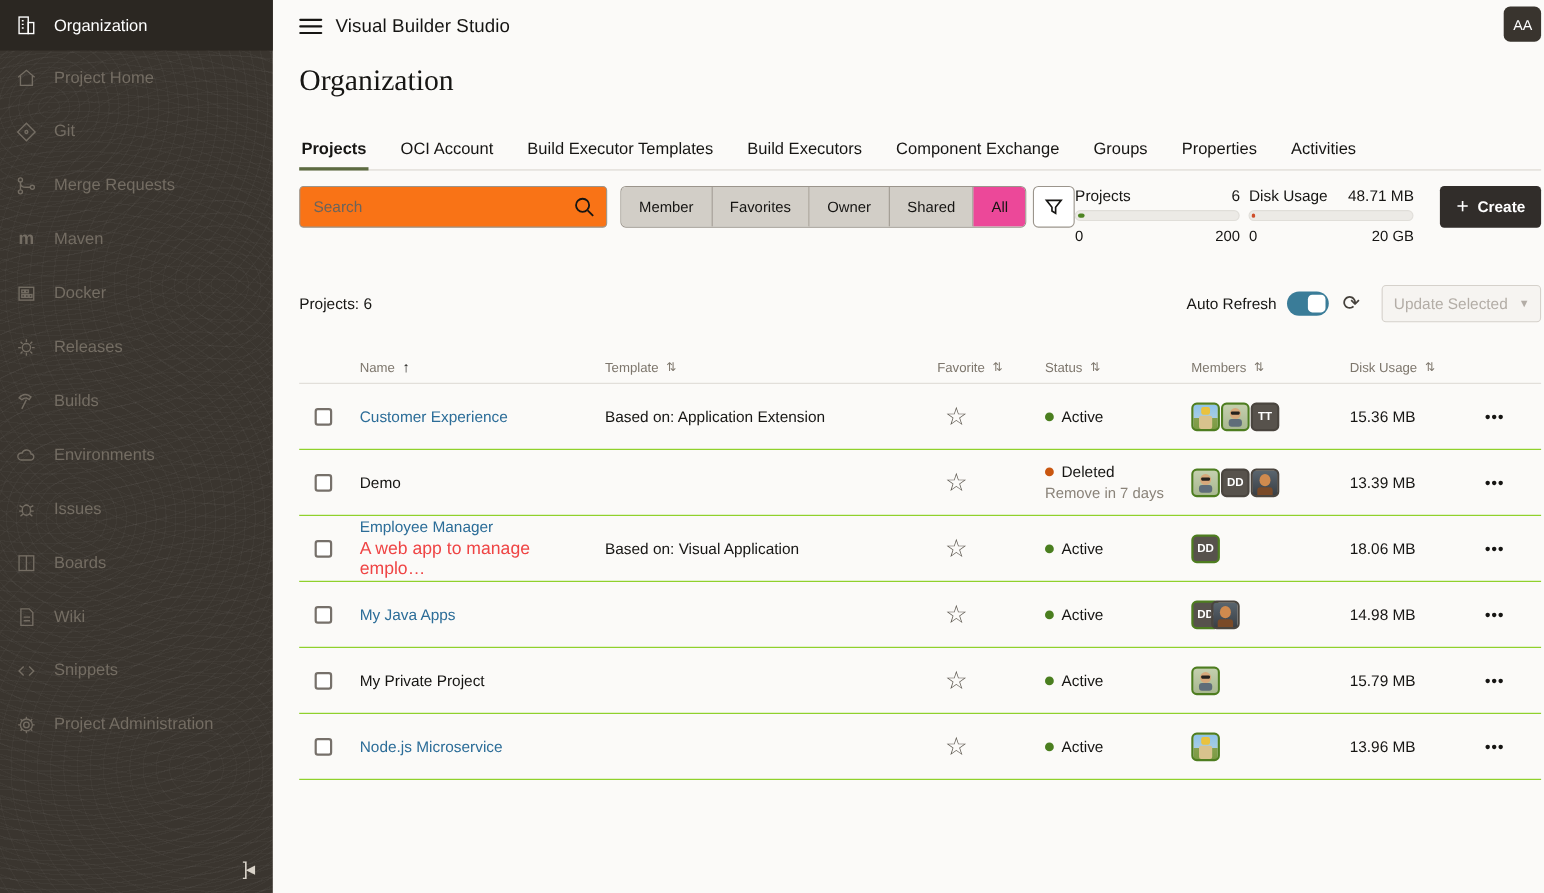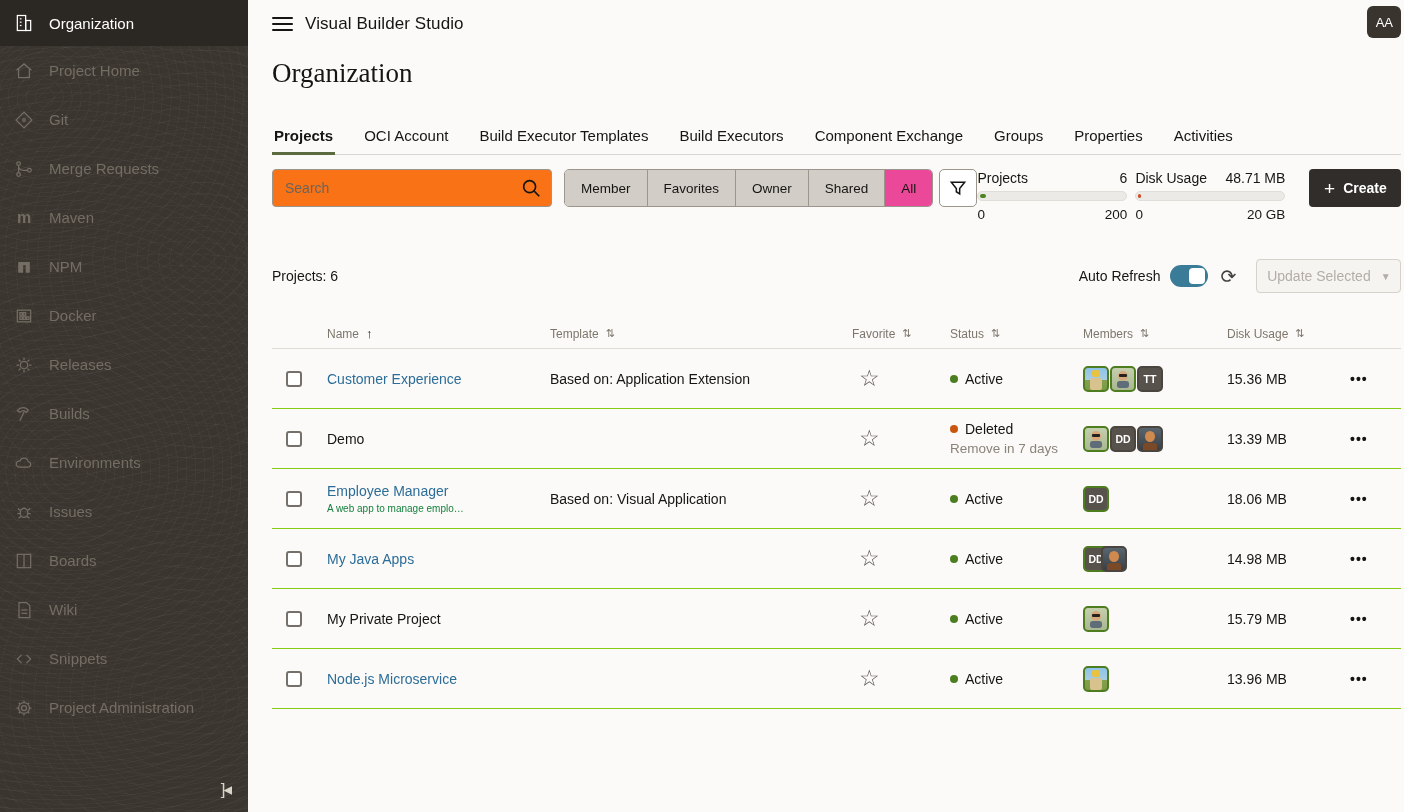--- a/index.html
+++ b/index.html
@@ -122,21 +122,21 @@
   .th{ display:flex; align-items:center; gap:7px; }
   .sort-icon{ font-size:11px; color:#7d766c; cursor:pointer; }
   .sort-icon.asc{ color:#161513; font-size:13px; }
   .tbody .trow{ height:60px; border-bottom:1px solid #84cc16; }
   .checkbox{
     width:16px; height:16px; border:2px solid #76706a; border-radius:3px; background:#fff; margin-left:14px; cursor:pointer;
   }
   .cell-name{ padding-left:11px; }
   .name-link{ color:#2c6d98; font-size:14px; cursor:pointer; text-decoration:none; }
   .name-plain{ color:#161513; font-size:14px; cursor:pointer; }
-  .name-desc{ color:#15803d; font-size:10px; margin-top:4px; }
+  .name-desc{ color:#ef4444; font-size:16px; margin-top:4px; }
   .cell-template{ padding-left:10px; font-size:14px; }
   .cell-fav{ padding-left:12px; }
   .star{ font-size:23px; color:#5f5a52; cursor:pointer; line-height:1; }
   .cell-status{ padding-left:5px; font-size:14px; }
   .status-line{ display:flex; align-items:center; gap:7px; }
   .dot{ width:8px; height:8px; border-radius:50%; }
   .dot.active{ background:#4a7e1f; }
   .dot.deleted{ background:#c9560f; }
   .status-note{ color:#8a8379; font-size:13.5px; margin-top:4px; margin-left:0; }
   .cell-members{ padding-left:5px; display:flex; }
@@ -209,28 +209,20 @@
   </div>
   <div class="side-item">
     <span class="side-icon">
         <span class="txticon">m</span>
       </span>
     <span class="side-label">Maven</span>
   </div>
   <div class="side-item">
     <span class="side-icon">
       <svg viewBox="0 0 24 24">
-          <path d="M5 19 V6 H19 V19 H14 V10 H11 V19 Z" fill="currentColor" stroke="none"></path>
-        </svg>
-    </span>
-    <span class="side-label">NPM</span>
-  </div>
-  <div class="side-item">
-    <span class="side-icon">
-      <svg viewBox="0 0 24 24">
           <rect x="4" y="5" width="16" height="14"></rect>
           <rect x="7" y="8" width="3" height="3"></rect>
           <rect x="11" y="8" width="3" height="3"></rect>
           <rect x="7" y="13" width="3" height="3"></rect>
           <rect x="11" y="13" width="3" height="3"></rect>
           <rect x="15" y="13" width="3" height="3"></rect>
         </svg>
     </span>
     <span class="side-label">Docker</span>
   </div>

